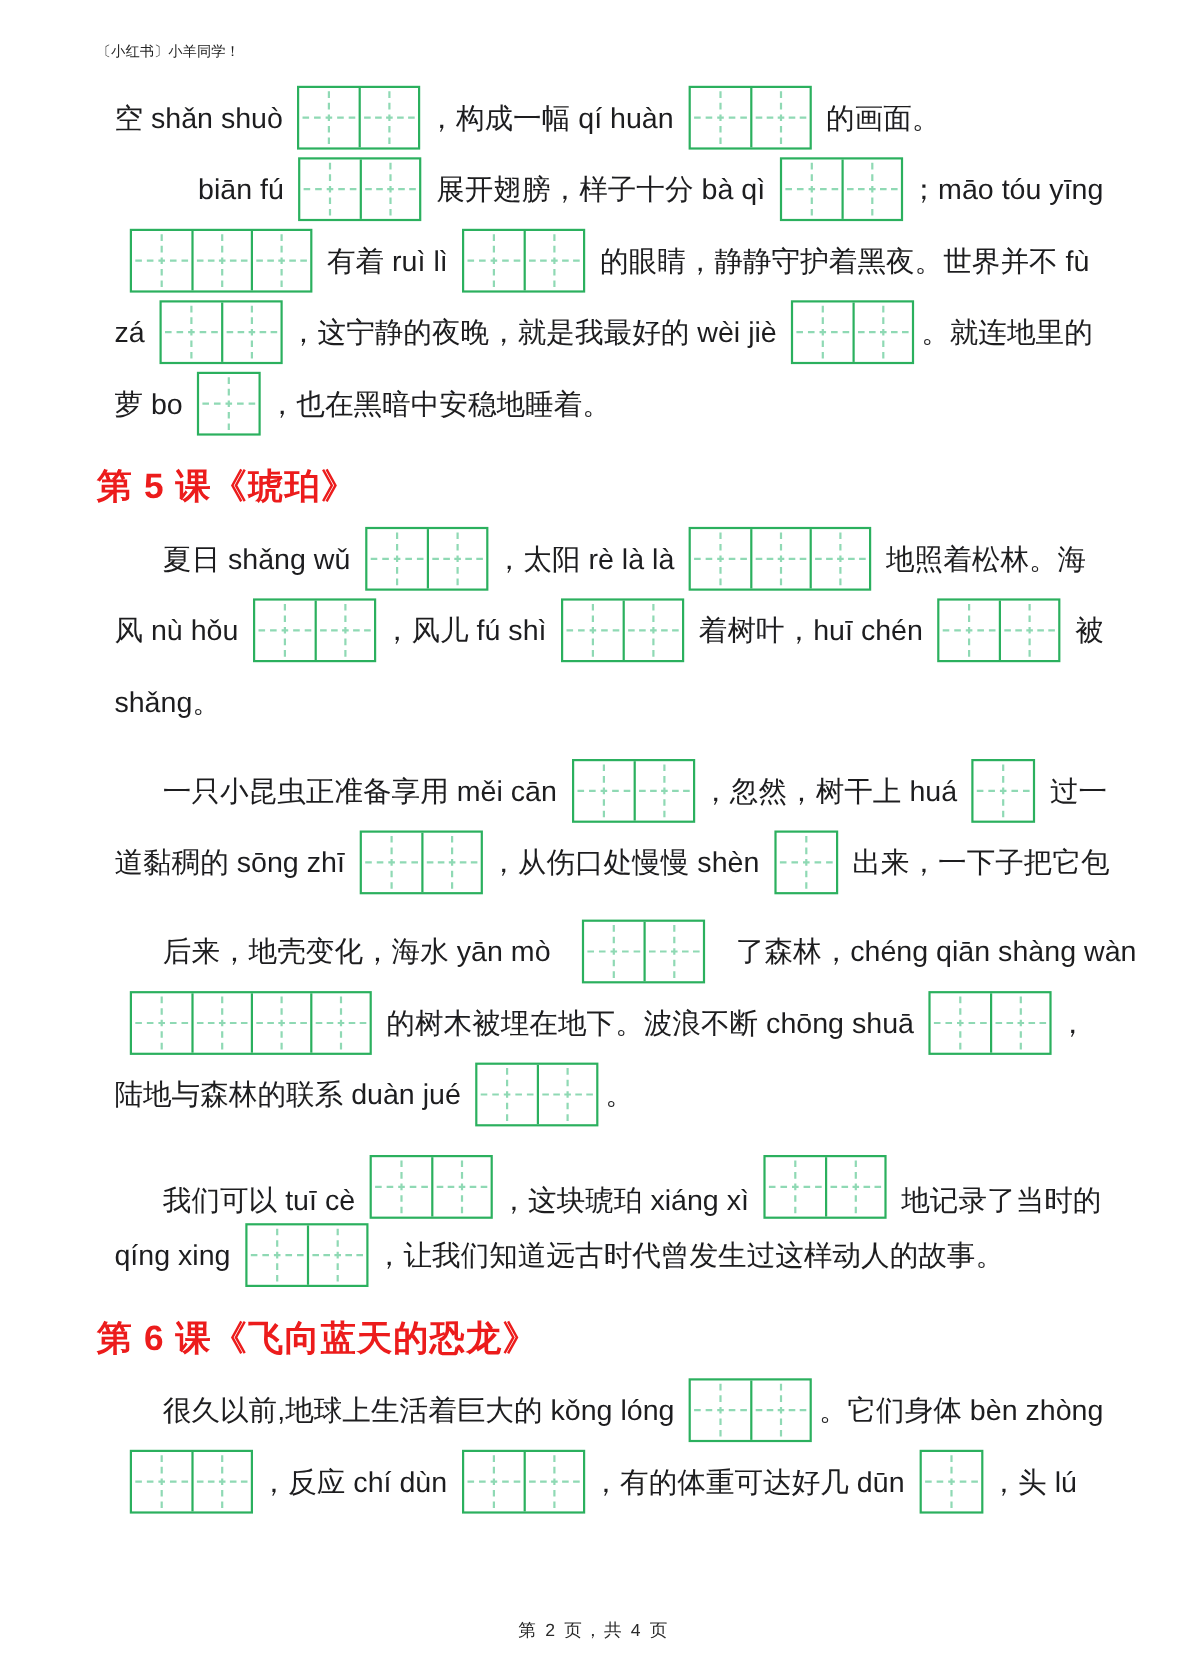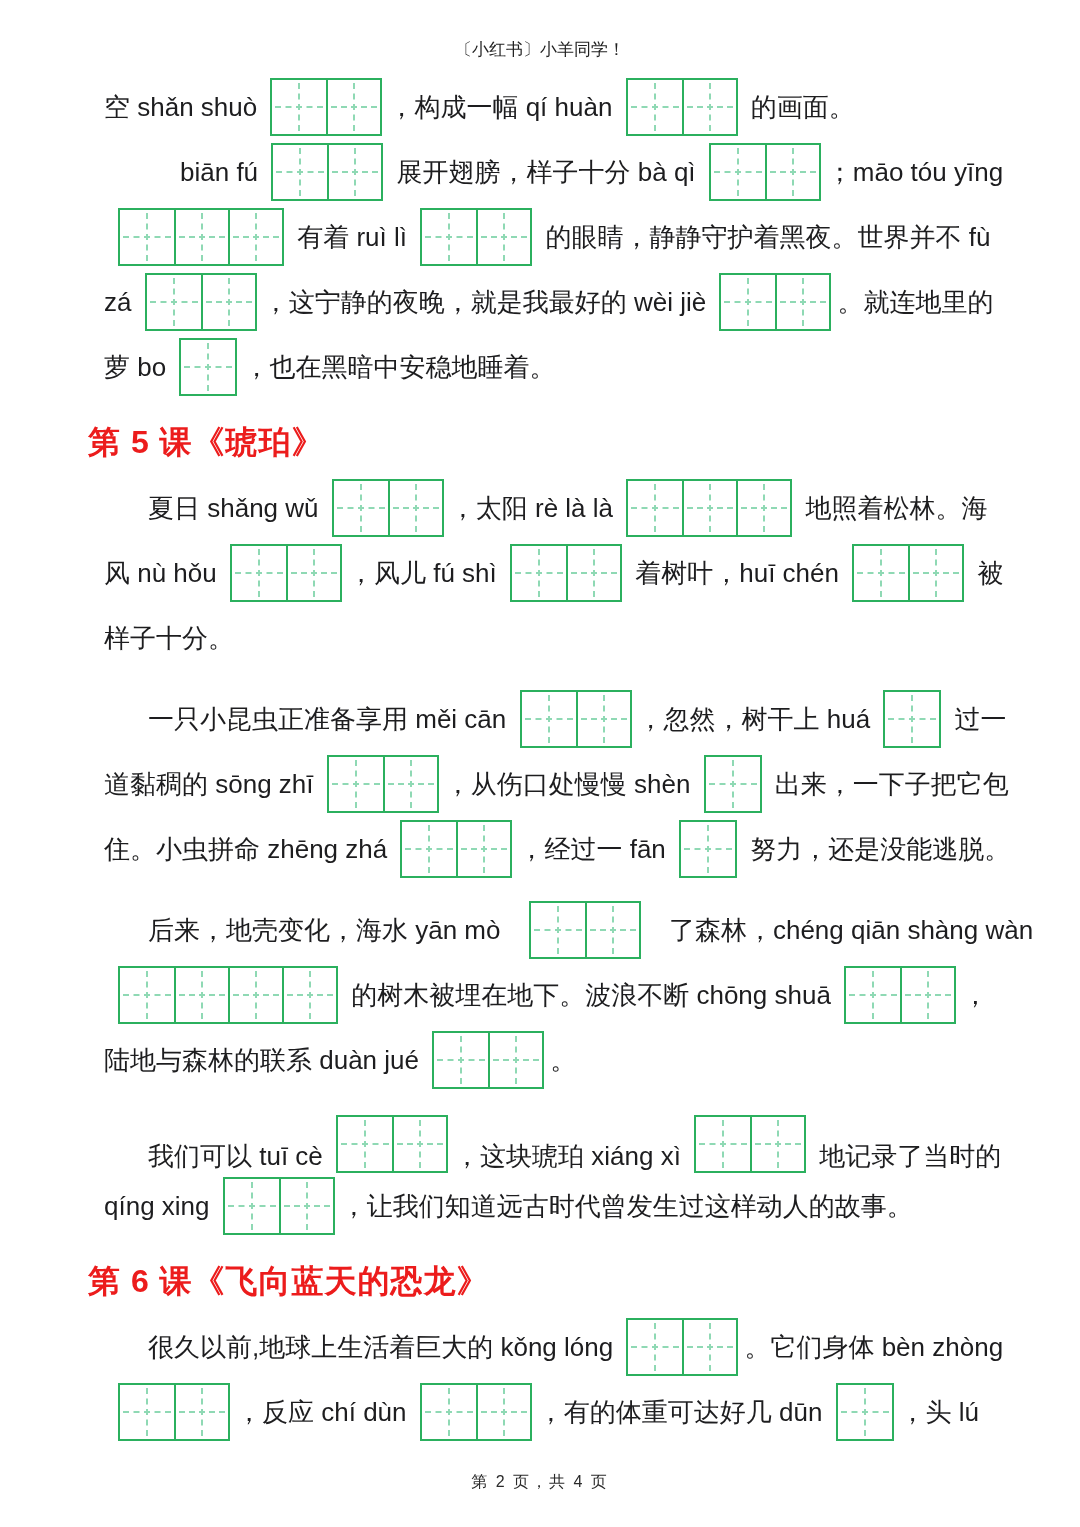--- a/index.html
+++ b/index.html
@@ -7,22 +7,22 @@
   html, body { width:1080px; height:1527px; }
   body {
     position:relative;
     background:#ffffff;
     color:#1d1d1f;
     font-family:"Liberation Sans","DejaVu Sans",sans-serif;
     overflow:hidden;
   }
   .page { position:absolute; inset:0; padding:38px 88px 0 88px; }
   .header-right {
-    text-align:center;
-    font-size:17px;
+    text-align:left;
+    font-size:13px;
     color:#222;
     height:20px;
   }
   .content { margin-top:16px; }
   .line {
     display:flex;
     align-items:center;
     min-height:65px;
     white-space:nowrap;
   }
@@ -163,21 +163,21 @@
             <div class="grid-cell"></div>
           </div>
           <span class="txt"> 着树叶，huī chén </span>
           <div class="grid-box">
             <div class="grid-cell"></div>
             <div class="grid-cell"></div>
           </div>
           <span class="txt"> 被</span>
         </div>
         <div class="line">
-          <span class="txt">样子十分。</span>
+          <span class="txt">shǎng。</span>
         </div>
       </div>
       <div class="paragraph">
         <div class="line" style="padding-left: 44px;">
           <span class="txt">一只小昆虫正准备享用 měi cān </span>
           <div class="grid-box">
             <div class="grid-cell"></div>
             <div class="grid-cell"></div>
           </div>
           <span class="txt">，忽然，树干上 huá </span>
@@ -191,32 +191,20 @@
           <div class="grid-box">
             <div class="grid-cell"></div>
             <div class="grid-cell"></div>
           </div>
           <span class="txt">，从伤口处慢慢 shèn </span>
           <div class="grid-box">
             <div class="grid-cell"></div>
           </div>
           <span class="txt"> 出来，一下子把它包</span>
         </div>
-        <div class="line">
-          <span class="txt">住。小虫拼命 zhēng zhá </span>
-          <div class="grid-box">
-            <div class="grid-cell"></div>
-            <div class="grid-cell"></div>
-          </div>
-          <span class="txt">，经过一 fān </span>
-          <div class="grid-box">
-            <div class="grid-cell"></div>
-          </div>
-          <span class="txt"> 努力，还是没能逃脱。</span>
-        </div>
       </div>
       <div class="paragraph">
         <div class="line" style="padding-left: 44px; gap: 15px;">
           <span class="txt">后来，地壳变化，海水 yān mò </span>
           <div class="grid-box">
             <div class="grid-cell"></div>
             <div class="grid-cell"></div>
           </div>
           <span class="txt"> 了森林，chéng qiān shàng wàn</span>
         </div>

